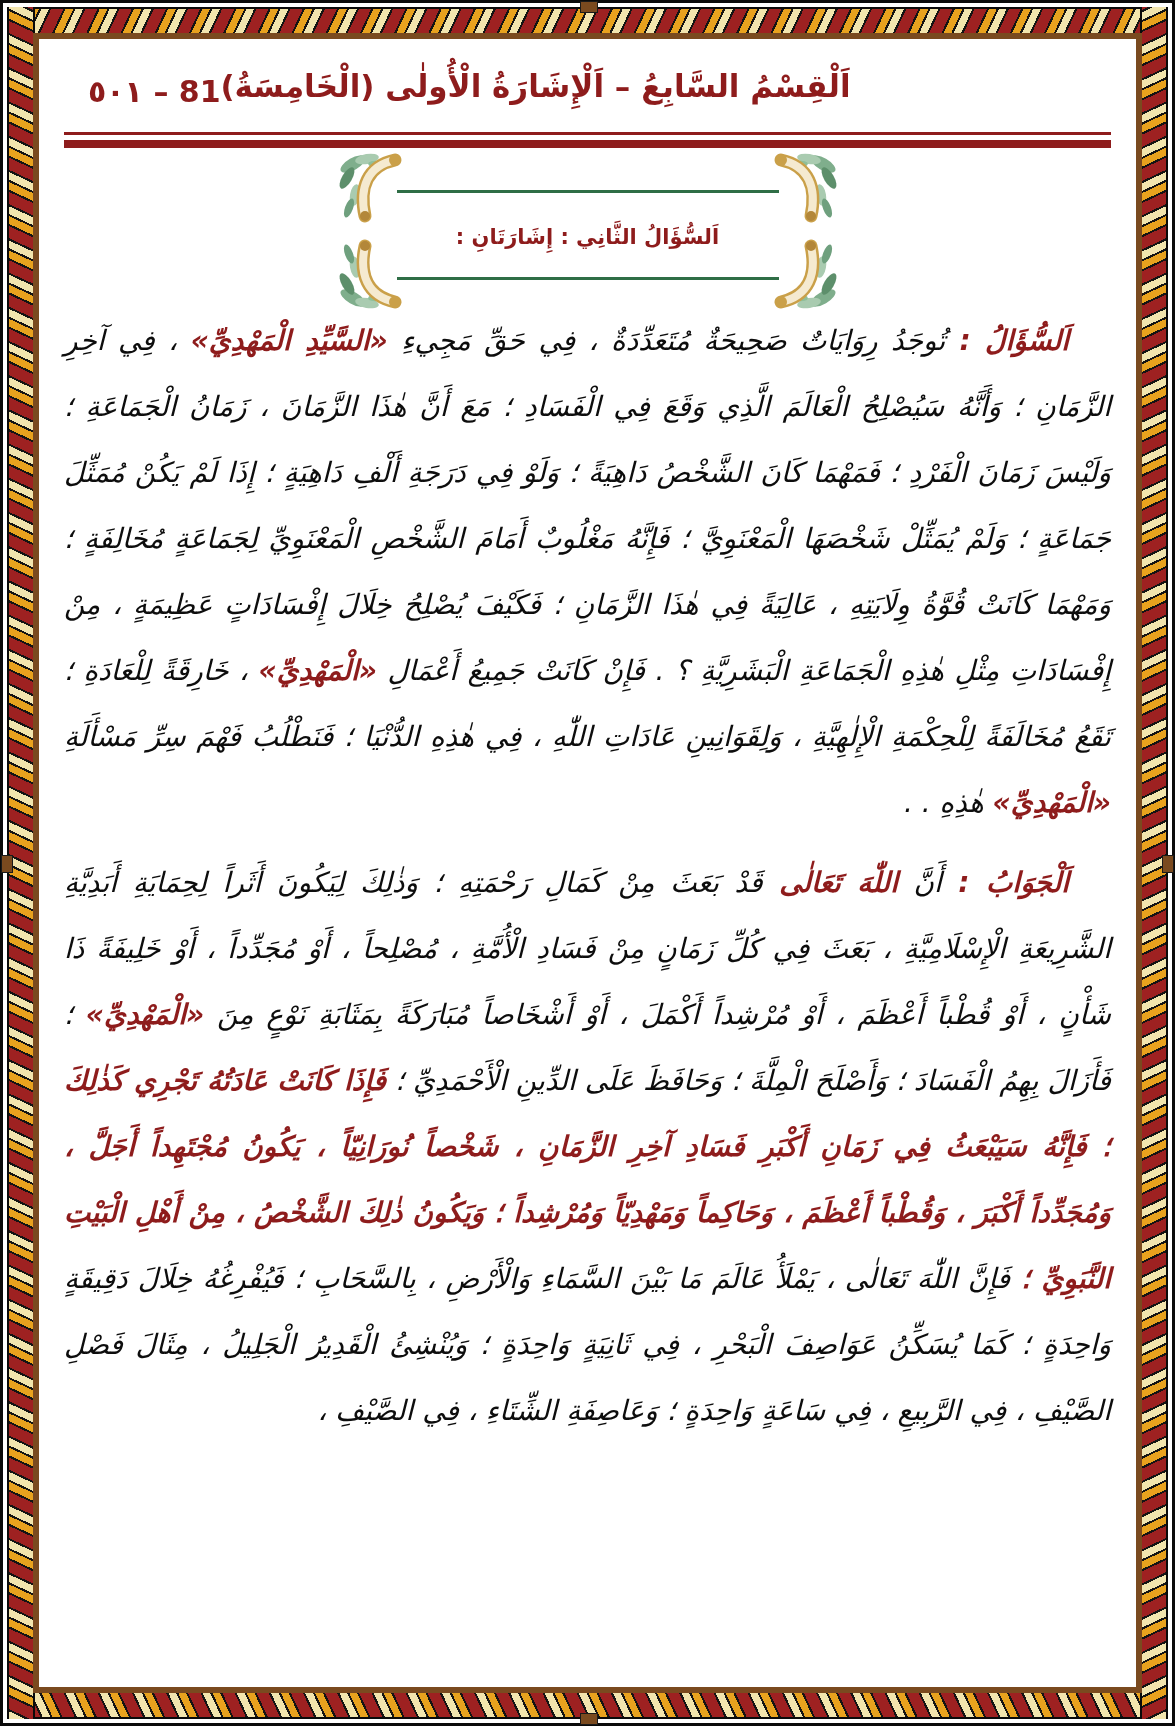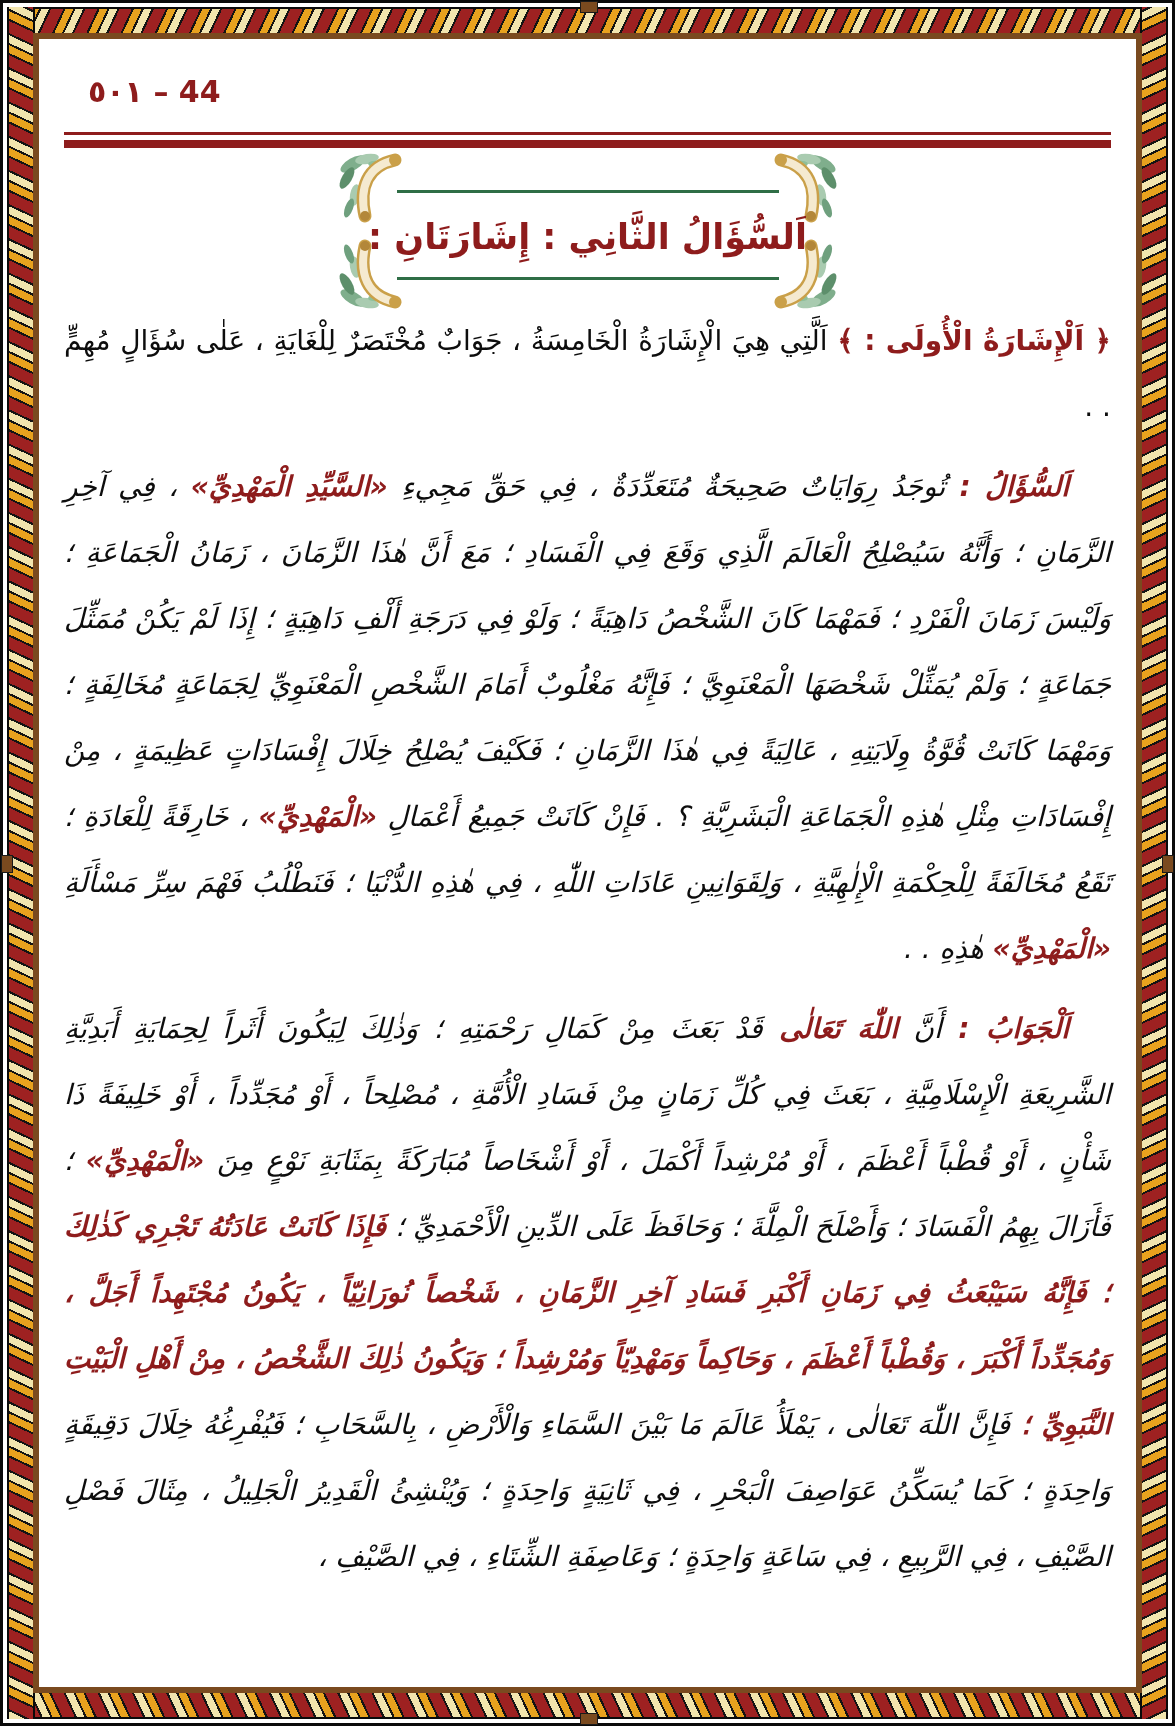--- a/index.html
+++ b/index.html
@@ -68,21 +68,21 @@
   .rule .thin{position:absolute;top:0;left:0;right:0;height:3px;background:var(--accent-red);}
   .rule .thick{position:absolute;top:8px;left:0;right:0;height:8px;background:var(--accent-red);}
 
   
   .banner{position:relative;width:470px;height:118px;margin:20px auto 0;}
   .banner-line{position:absolute;left:44px;right:44px;height:3px;background:var(--banner-green);}
   .banner-line.bl-top{top:18px;}
   .banner-line.bl-bottom{bottom:10px;}
   .banner-title{
     position:absolute;inset:0;display:flex;align-items:center;justify-content:center;
-    padding-top:12px;color:var(--accent-red);font-weight:bold;font-size:35px;white-space:nowrap;
+    padding-top:12px;color:var(--accent-red);font-weight:bold;font-size:21px;white-space:nowrap;
   }
   .orn{position:absolute;width:80px;height:80px;}
   .orn.tl{top:-24px;left:-18px;}
   .orn.tr{top:-24px;right:-18px;transform:scaleX(-1);}
   .orn.bl{bottom:-24px;left:-18px;transform:scaleY(-1);}
   .orn.br{bottom:-24px;right:-18px;transform:scale(-1,-1);}
 
   
   .body-text{
     margin-top:18px;font-size:28px;line-height:66px;color:var(--text-black);
@@ -120,21 +120,22 @@
       <path d="M60,12 C32,18 24,40 30,68" fill="none" stroke="#caa049" stroke-width="13" stroke-linecap="round"></path>
       <path d="M60,12 C32,18 24,40 30,68" fill="none" stroke="#f5ead0" stroke-width="8" stroke-linecap="round"></path>
       <circle cx="60" cy="12" r="6" fill="#caa049"></circle>
       <circle cx="30" cy="68" r="5" fill="#b3873a"></circle>
     </symbol>
   </svg>
 
   <div class="content">
 
     <div class="header">
-      <div class="page-numbers">٥٠١ – 44</div>
+      <div class="header-title">اَلْقِسْمُ السَّابِعُ – اَلْإِشَارَةُ الْأُولٰى (الْخَامِسَةُ)</div>
+      <div class="page-numbers">٥٠١ – 81</div>
     </div>
 
     <div class="rule">
       <div class="thin"></div>
       <div class="thick"></div>
     </div>
 
     <div class="banner">
       <svg class="orn tl">
           <use href="#floral"></use>
@@ -147,19 +148,18 @@
         </svg>
       <svg class="orn br">
           <use href="#floral"></use>
         </svg>
       <div class="banner-line bl-top"></div>
       <div class="banner-line bl-bottom"></div>
       <div class="banner-title">اَلسُّؤَالُ الثَّانِي : إِشَارَتَانِ :</div>
     </div>
 
     <div class="body-text">
-        <p class="para"><span class="run-red">﴿ اَلْإِشَارَةُ الْأُولَى : ﴾</span><span class="run-black"> اَلَّتِي هِيَ الْإِشَارَةُ الْخَامِسَةُ ، جَوَابٌ مُخْتَصَرٌ لِلْغَايَةِ ، عَلٰى سُؤَالٍ مُهِمٍّ . .</span></p>
         <p class="para indent"><span class="run-red">اَلسُّؤَالُ : </span><span class="run-black">تُوجَدُ رِوَايَاتٌ صَحِيحَةٌ مُتَعَدِّدَةٌ ، فِي حَقِّ مَجِيءِ </span><span class="run-red">«السَّيِّدِ الْمَهْدِيِّ»</span><span class="run-black"> ، فِي آخِرِ الزَّمَانِ ؛ وَأَنَّهُ سَيُصْلِحُ الْعَالَمَ الَّذِي وَقَعَ فِي الْفَسَادِ ؛ مَعَ أَنَّ هٰذَا الزَّمَانَ ، زَمَانُ الْجَمَاعَةِ ؛ وَلَيْسَ زَمَانَ الْفَرْدِ ؛ فَمَهْمَا كَانَ الشَّخْصُ دَاهِيَةً ؛ وَلَوْ فِي دَرَجَةِ أَلْفِ دَاهِيَةٍ ؛ إِذَا لَمْ يَكُنْ مُمَثِّلَ جَمَاعَةٍ ؛ وَلَمْ يُمَثِّلْ شَخْصَهَا الْمَعْنَوِيَّ ؛ فَإِنَّهُ مَغْلُوبٌ أَمَامَ الشَّخْصِ الْمَعْنَوِيِّ لِجَمَاعَةٍ مُخَالِفَةٍ ؛ وَمَهْمَا كَانَتْ قُوَّةُ وِلَايَتِهِ ، عَالِيَةً فِي هٰذَا الزَّمَانِ ؛ فَكَيْفَ يُصْلِحُ خِلَالَ إِفْسَادَاتٍ عَظِيمَةٍ ، مِنْ إِفْسَادَاتِ مِثْلِ هٰذِهِ الْجَمَاعَةِ الْبَشَرِيَّةِ ؟ . فَإِنْ كَانَتْ جَمِيعُ أَعْمَالِ </span><span class="run-red">«الْمَهْدِيِّ»</span><span class="run-black"> ، خَارِقَةً لِلْعَادَةِ ؛ تَقَعُ مُخَالَفَةً لِلْحِكْمَةِ الْإِلٰهِيَّةِ ، وَلِقَوَانِينِ عَادَاتِ اللّٰهِ ، فِي هٰذِهِ الدُّنْيَا ؛ فَنَطْلُبُ فَهْمَ سِرِّ مَسْأَلَةِ </span><span class="run-red">«الْمَهْدِيِّ»</span><span class="run-black"> هٰذِهِ . .</span></p>
         <p class="para indent"><span class="run-red">اَلْجَوَابُ : </span><span class="run-black">أَنَّ </span><span class="run-red">اللّٰهَ تَعَالٰى </span><span class="run-black">قَدْ بَعَثَ مِنْ كَمَالِ رَحْمَتِهِ ؛ وَذٰلِكَ لِيَكُونَ أَثَراً لِحِمَايَةِ أَبَدِيَّةِ الشَّرِيعَةِ الْإِسْلَامِيَّةِ ، بَعَثَ فِي كُلِّ زَمَانٍ مِنْ فَسَادِ الْأُمَّةِ ، مُصْلِحاً ، أَوْ مُجَدِّداً ، أَوْ خَلِيفَةً ذَا شَأْنٍ ، أَوْ قُطْباً أَعْظَمَ ، أَوْ مُرْشِداً أَكْمَلَ ، أَوْ أَشْخَاصاً مُبَارَكَةً بِمَثَابَةِ نَوْعٍ مِنَ </span><span class="run-red">«الْمَهْدِيِّ»</span><span class="run-black"> ؛ فَأَزَالَ بِهِمُ الْفَسَادَ ؛ وَأَصْلَحَ الْمِلَّةَ ؛ وَحَافَظَ عَلَى الدِّينِ الْأَحْمَدِيِّ ؛ </span><span class="run-red">فَإِذَا كَانَتْ عَادَتُهُ تَجْرِي كَذٰلِكَ ؛ فَإِنَّهُ سَيَبْعَثُ فِي زَمَانِ أَكْبَرِ فَسَادِ آخِرِ الزَّمَانِ ، شَخْصاً نُورَانِيّاً ، يَكُونُ مُجْتَهِداً أَجَلَّ ، وَمُجَدِّداً أَكْبَرَ ، وَقُطْباً أَعْظَمَ ، وَحَاكِماً وَمَهْدِيّاً وَمُرْشِداً ؛ وَيَكُونُ ذٰلِكَ الشَّخْصُ ، مِنْ أَهْلِ الْبَيْتِ النَّبَوِيِّ ؛ </span><span class="run-black">فَإِنَّ اللّٰهَ تَعَالٰى ، يَمْلَأُ عَالَمَ مَا بَيْنَ السَّمَاءِ وَالْأَرْضِ ، بِالسَّحَابِ ؛ فَيُفْرِغُهُ خِلَالَ دَقِيقَةٍ وَاحِدَةٍ ؛ كَمَا يُسَكِّنُ عَوَاصِفَ الْبَحْرِ ، فِي ثَانِيَةٍ وَاحِدَةٍ ؛ وَيُنْشِئُ الْقَدِيرُ الْجَلِيلُ ، مِثَالَ فَصْلِ الصَّيْفِ ، فِي الرَّبِيعِ ، فِي سَاعَةٍ وَاحِدَةٍ ؛ وَعَاصِفَةِ الشِّتَاءِ ، فِي الصَّيْفِ ،</span></p>
       </div>
 
   </div>
 </div>
 
 </body></html>

